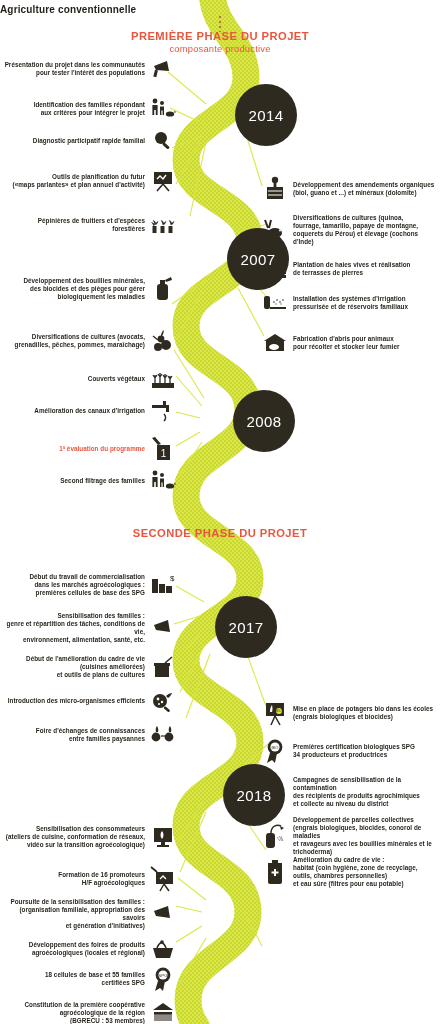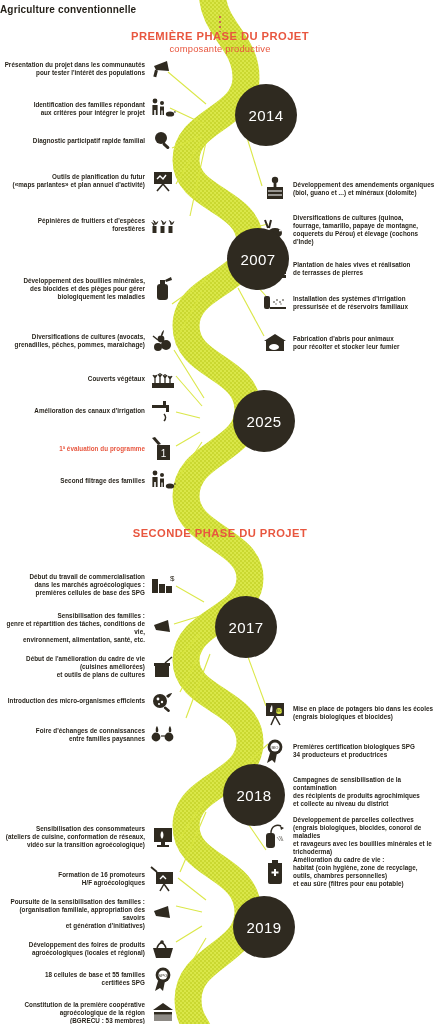--- a/index.html
+++ b/index.html
@@ -150,24 +150,23 @@
       <div class="p1">PREMIÈRE PHASE DU PROJET</div>
       <div class="p2">composante productive</div>
     </div>
 
     <div class="phase" id="phase-two">
       <div class="p1">SECONDE PHASE DU PROJET</div>
     </div>
 
     <div class="year" style="left:192px;top:84px;width:62px;height:62px;">2014</div>
     <div class="year" style="left:184px;top:228px;width:62px;height:62px;">2007</div>
-    <div class="year" style="left:190px;top:390px;width:62px;height:62px;">2025</div>
+    <div class="year" style="left:190px;top:390px;width:62px;height:62px;">2008</div>
     <div class="year" style="left:172px;top:596px;width:62px;height:62px;">2017</div>
     <div class="year" style="left:180px;top:764px;width:62px;height:62px;">2018</div>
-    <div class="year" style="left:190px;top:896px;width:62px;height:62px;">2019</div>
 
     <div class="item left" style="left:4px;top:56px;width:172px;">
       <div class="txt">
         <span>Présentation du projet dans les communautés</span><br><span>pour tester l'intérêt des populations</span>
       </div>
       <span class="icon">
           <svg width="24" height="24" viewBox="0 0 24 24">
             <path fill="currentColor" d="M3 9 L16 4 L18 14 L5 13 Z"></path>
             <rect x="4" y="13" width="3" height="7" fill="currentColor" transform="rotate(14 5 13)"></rect>
           </svg>

